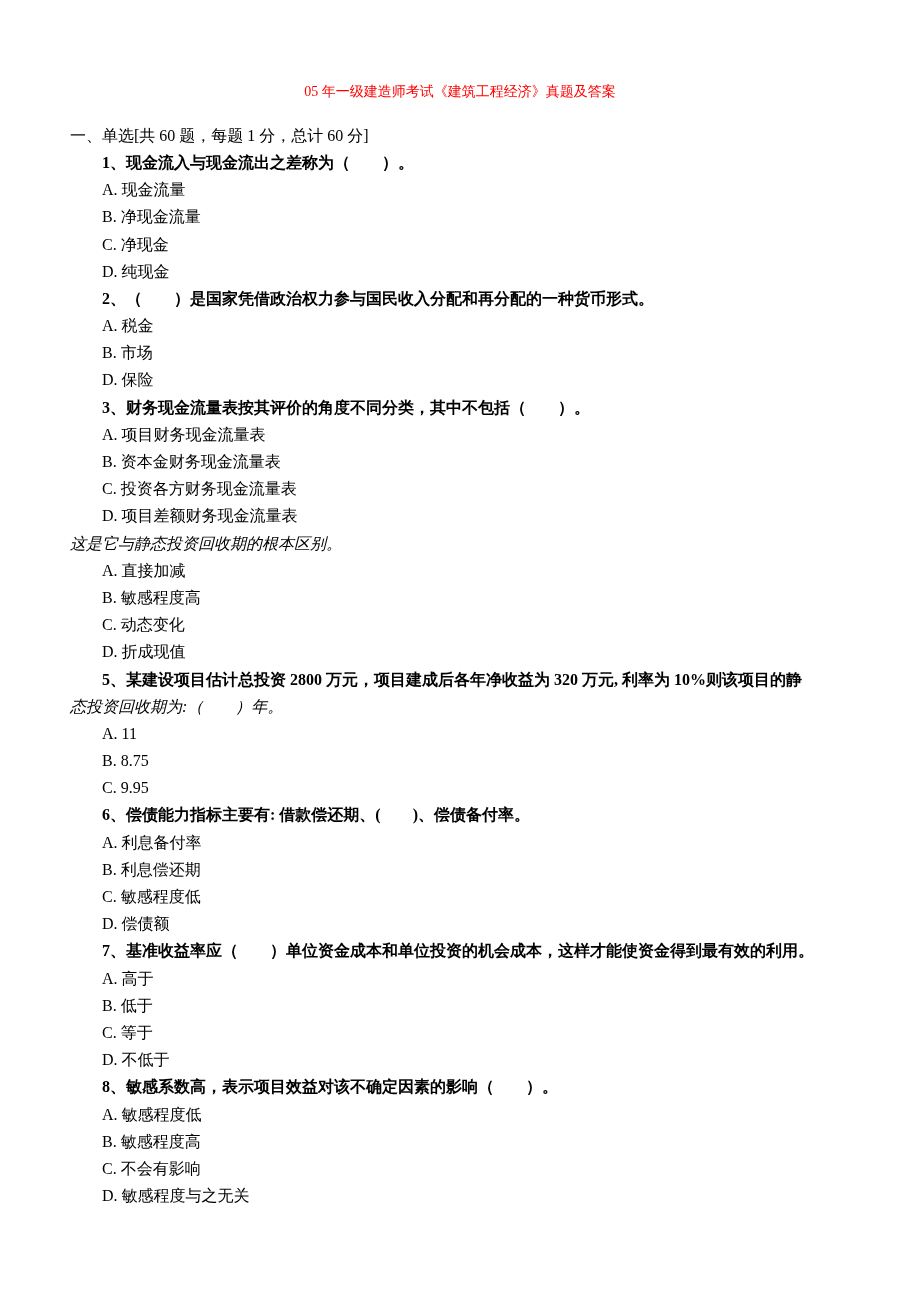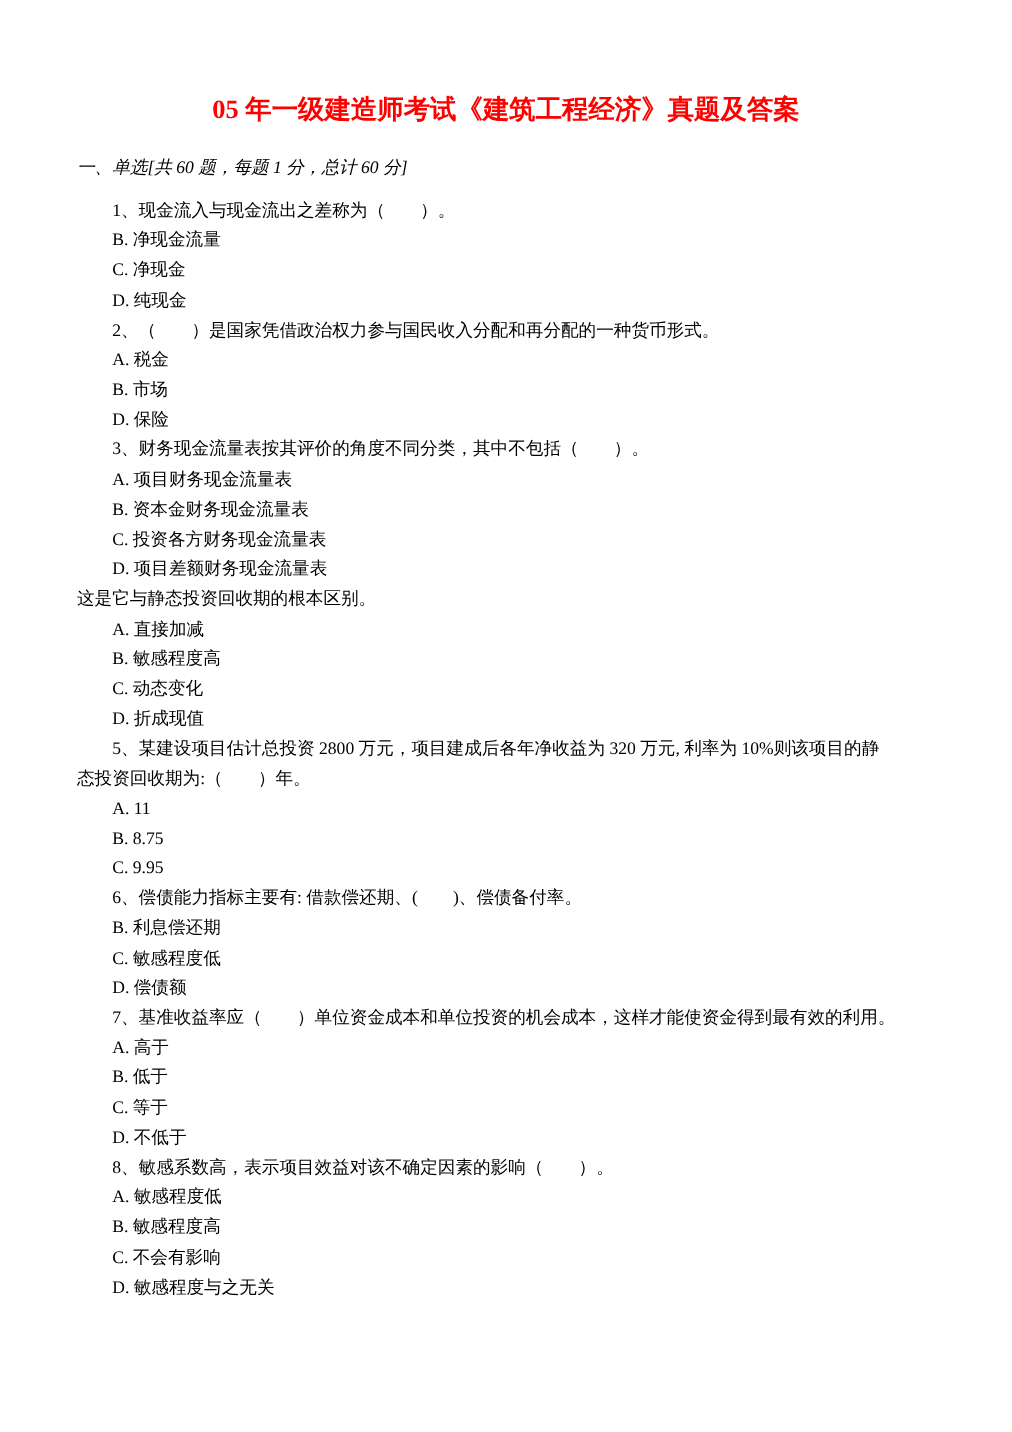--- a/index.html
+++ b/index.html
@@ -9,50 +9,52 @@
       color: #000;
       background: #fff;
       margin: 0;
       padding: 80px 70px;
       width: 920px;
       box-sizing: border-box;
     }
     .title {
       text-align: center;
       color: #ff0000;
-      font-size: 24px;
-      font-weight: bold;
+      font-size: 14px;
+      font-weight: normal;
       margin-bottom: 18px;
       font-family: "SimSun", "宋体", serif;
     }
     .section-header {
-      margin-bottom: 12px;
-      font-style: italic;
+      margin-bottom: 0;
     }
     .question-block {
       margin: 0;
     }
     .question-text {
       text-indent: 2em;
+      font-weight: bold;
     }
     .option {
       text-indent: 2em;
     }
     .continuation {
       text-indent: 0;
+      font-style: italic;
     }
   </style>
 </head>
 <body>
 
 <div class="title">05 年一级建造师考试《建筑工程经济》真题及答案</div>
 <div class="section-header">一、单选[共 60 题，每题 1 分，总计 60 分]</div>
 
 <div class="question-block">
   <div class="question-text">1、现金流入与现金流出之差称为（　　）。</div>
+  <div class="option">A. 现金流量</div>
   <div class="option">B. 净现金流量</div>
   <div class="option">C. 净现金</div>
   <div class="option">D. 纯现金</div>
 </div>
 
 <div class="question-block">
   <div class="question-text">2、（　　）是国家凭借政治权力参与国民收入分配和再分配的一种货币形式。</div>
   <div class="option">A. 税金</div>
   <div class="option">B. 市场</div>
   <div class="option">D. 保险</div>
@@ -77,20 +79,21 @@
 <div class="question-block">
   <div class="question-text">5、某建设项目估计总投资 2800 万元，项目建成后各年净收益为 320 万元, 利率为 10%则该项目的静</div>
   <div class="continuation">态投资回收期为:（　　）年。</div>
   <div class="option">A. 11</div>
   <div class="option">B. 8.75</div>
   <div class="option">C. 9.95</div>
 </div>
 
 <div class="question-block">
   <div class="question-text">6、偿债能力指标主要有: 借款偿还期、(　　)、偿债备付率。</div>
+  <div class="option">A. 利息备付率</div>
   <div class="option">B. 利息偿还期</div>
   <div class="option">C. 敏感程度低</div>
   <div class="option">D. 偿债额</div>
 </div>
 
 <div class="question-block">
   <div class="question-text">7、基准收益率应（　　）单位资金成本和单位投资的机会成本，这样才能使资金得到最有效的利用。</div>
   <div class="option">A. 高于</div>
   <div class="option">B. 低于</div>
   <div class="option">C. 等于</div>

